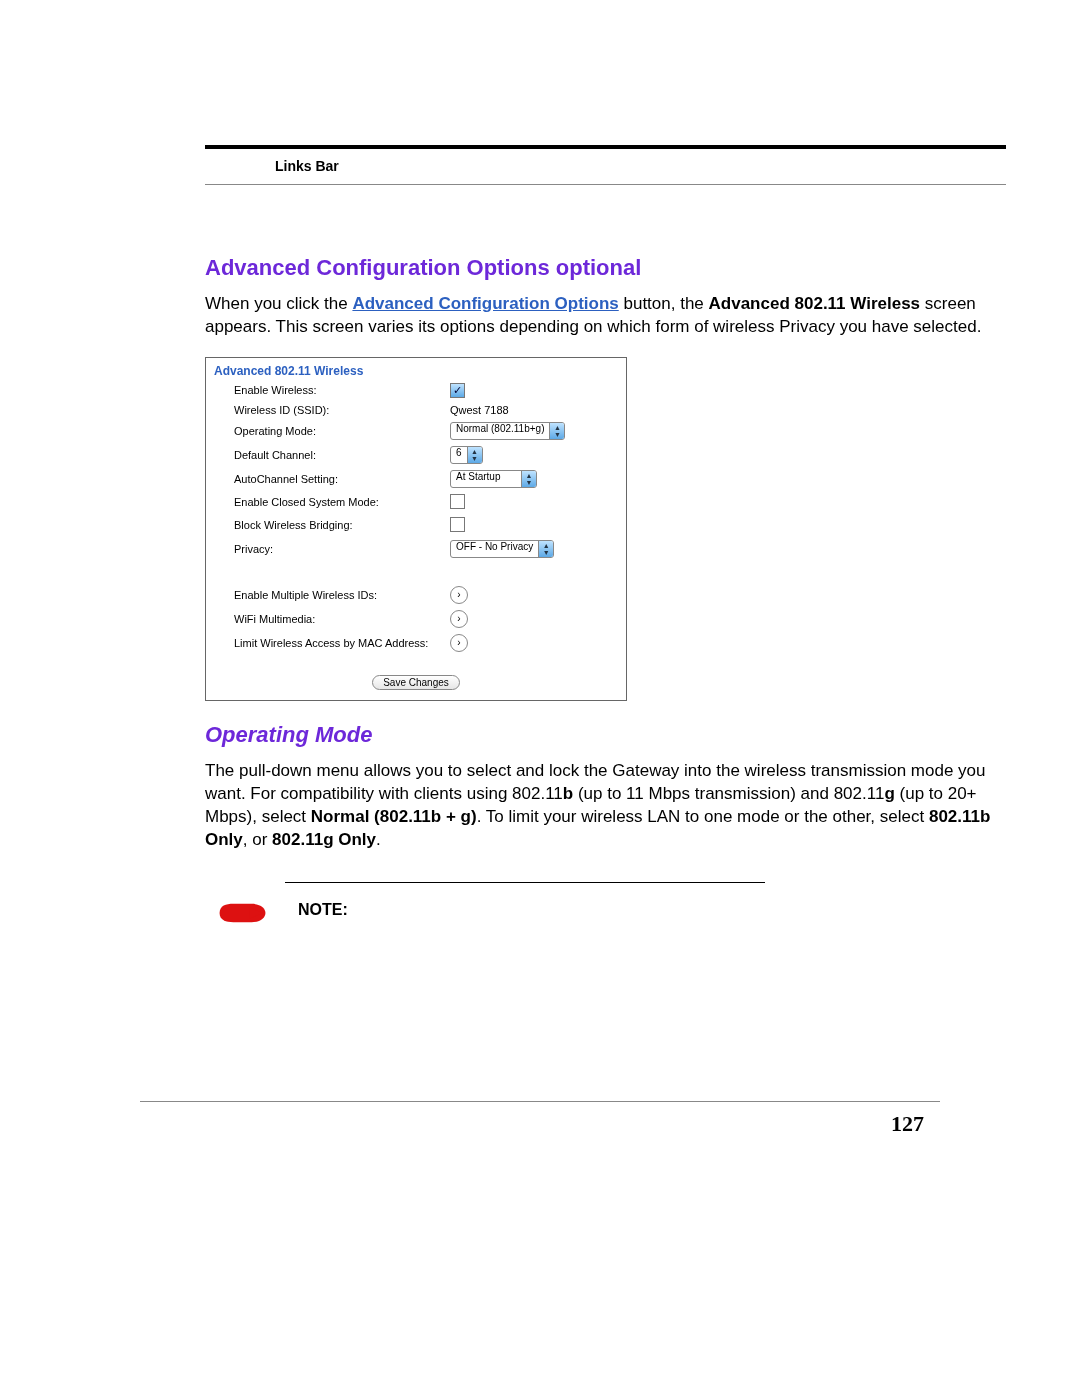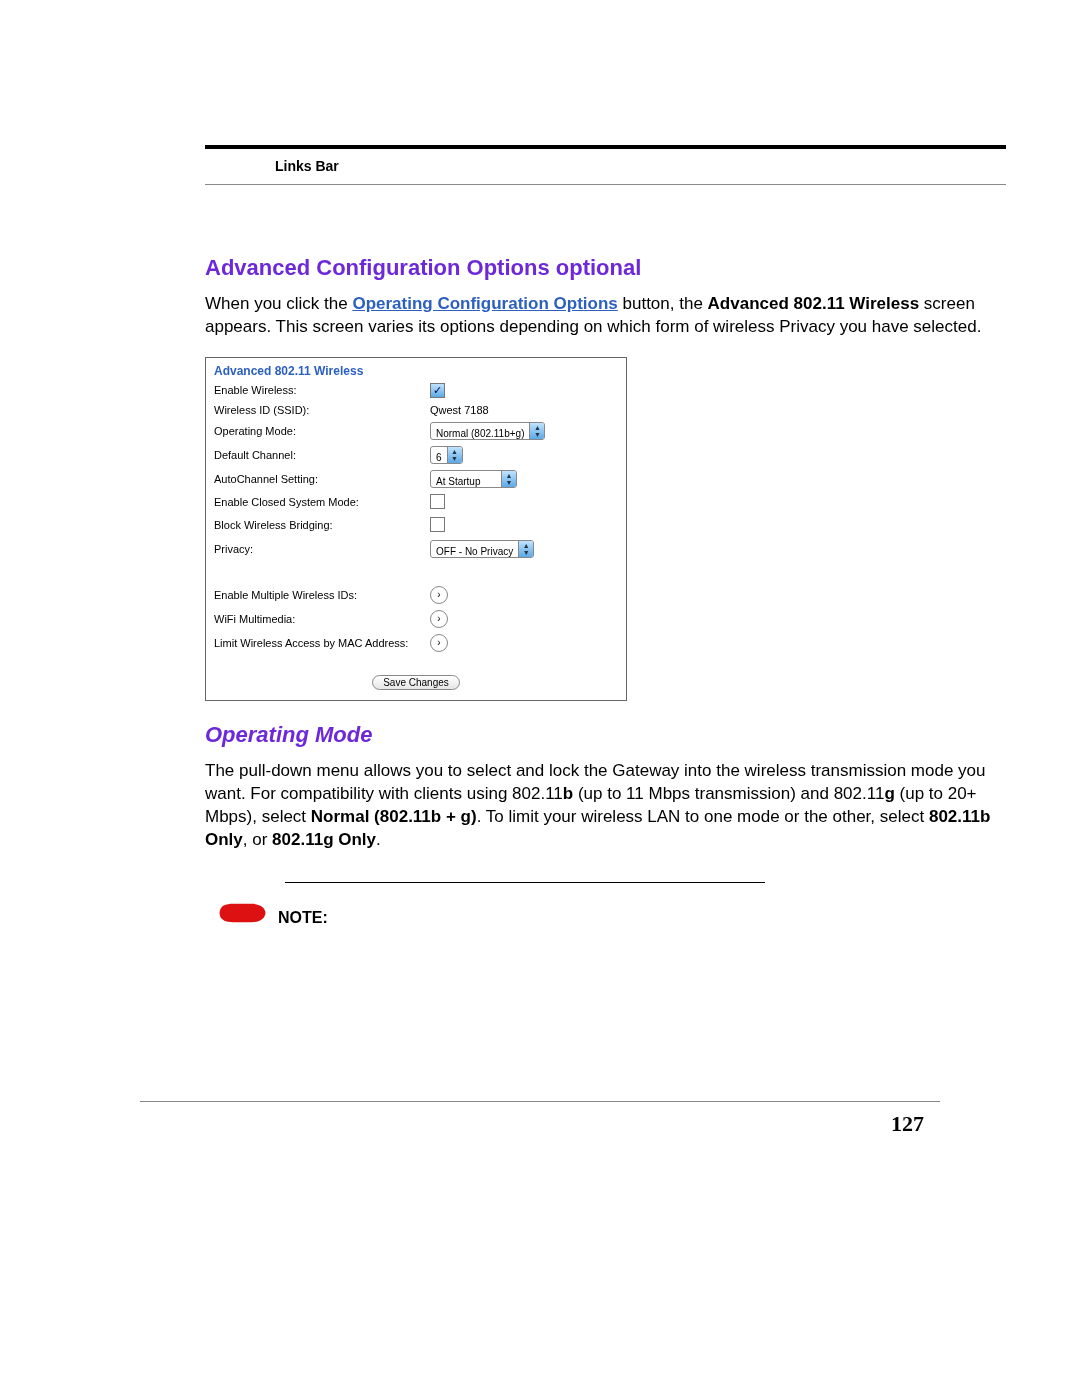--- a/index.html
+++ b/index.html
@@ -70,32 +70,33 @@
     padding: 6px 8px 2px 8px;
   }
   .panel-desc {
     padding: 20px 10px 20px 55px;
     font-size: 11px;
     line-height: 1.3;
   }
   .settings-table {
     width: 100%;
     border-collapse: collapse;
+    margin-left: 20px;
   }
   .settings-table td {
     padding: 3px 8px;
     vertical-align: middle;
     font-size: 11px;
   }
   .settings-table td.label { width: 200px; }
   .gap-row td { height: 16px; }
 
   .aqua-select {
     display: inline-flex;
-    align-items: flex-end;
+    align-items: flex-start;
     height: 16px;
     border: 1px solid #888;
     border-radius: 3px;
     font-size: 10px;
     background: #fff;
     overflow: hidden;
   }
   .aqua-select .sel-text {
     padding: 0 5px;
   }
@@ -147,22 +148,22 @@
   .ssid-text { font-size: 11px; }
 
   
   .note-rule {
     border-top: 1px solid #000;
     margin: 30px 0 10px 80px;
     width: 480px;
   }
   .note-block {
     display: flex;
-    align-items: flex-end;
-    gap: 8px;
+    align-items: center;
+    gap: 28px;
     margin-left: 10px;
   }
   .note-icon {
     width: 55px;
   }
   .note-icon svg { width: 55px; height: 40px; }
   .note-heading {
     font-weight: bold;
     font-size: 16px;
     margin-bottom: 10px;
@@ -195,21 +196,21 @@
 <div class="page">
 
   <div class="top-rule-heavy"></div>
   <div class="header-row">
     <span class="header-label">Links Bar</span>
   </div>
   <div class="top-rule-light"></div>
 
   <div class="section-heading">Advanced Configuration Options optional</div>
   <div class="body-text">
-    <span>When you click the </span><a class="inline-link" href="#">Operating Configuration Options</a><span> button, the </span><b>Advanced 802.11 Wireless</b><span> screen appears. This screen varies its options depending on which form of wireless Privacy you have selected.</span>
+    <span>When you click the </span><a class="inline-link" href="#">Advanced Configuration Options</a><span> button, the </span><b>Advanced 802.11 Wireless</b><span> screen appears. This screen varies its options depending on which form of wireless Privacy you have selected.</span>
   </div>
 
   <div class="panel">
     <div class="panel-title">Advanced 802.11 Wireless</div>
     <table class="settings-table">
       <tbody>
           <tr>
         <td class="label">Enable Wireless:</td>
         <td>
           <span class="aqua-check checked">✓</span>

